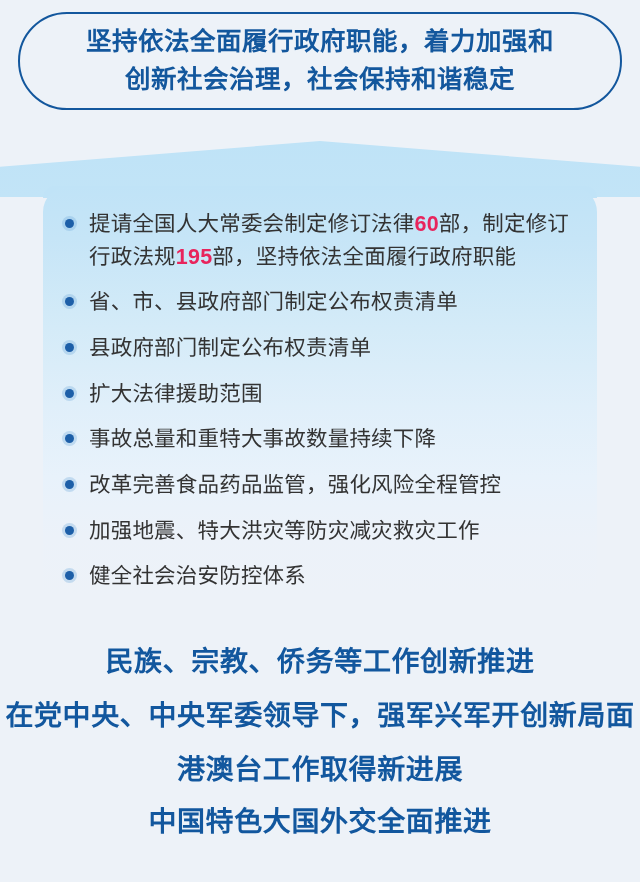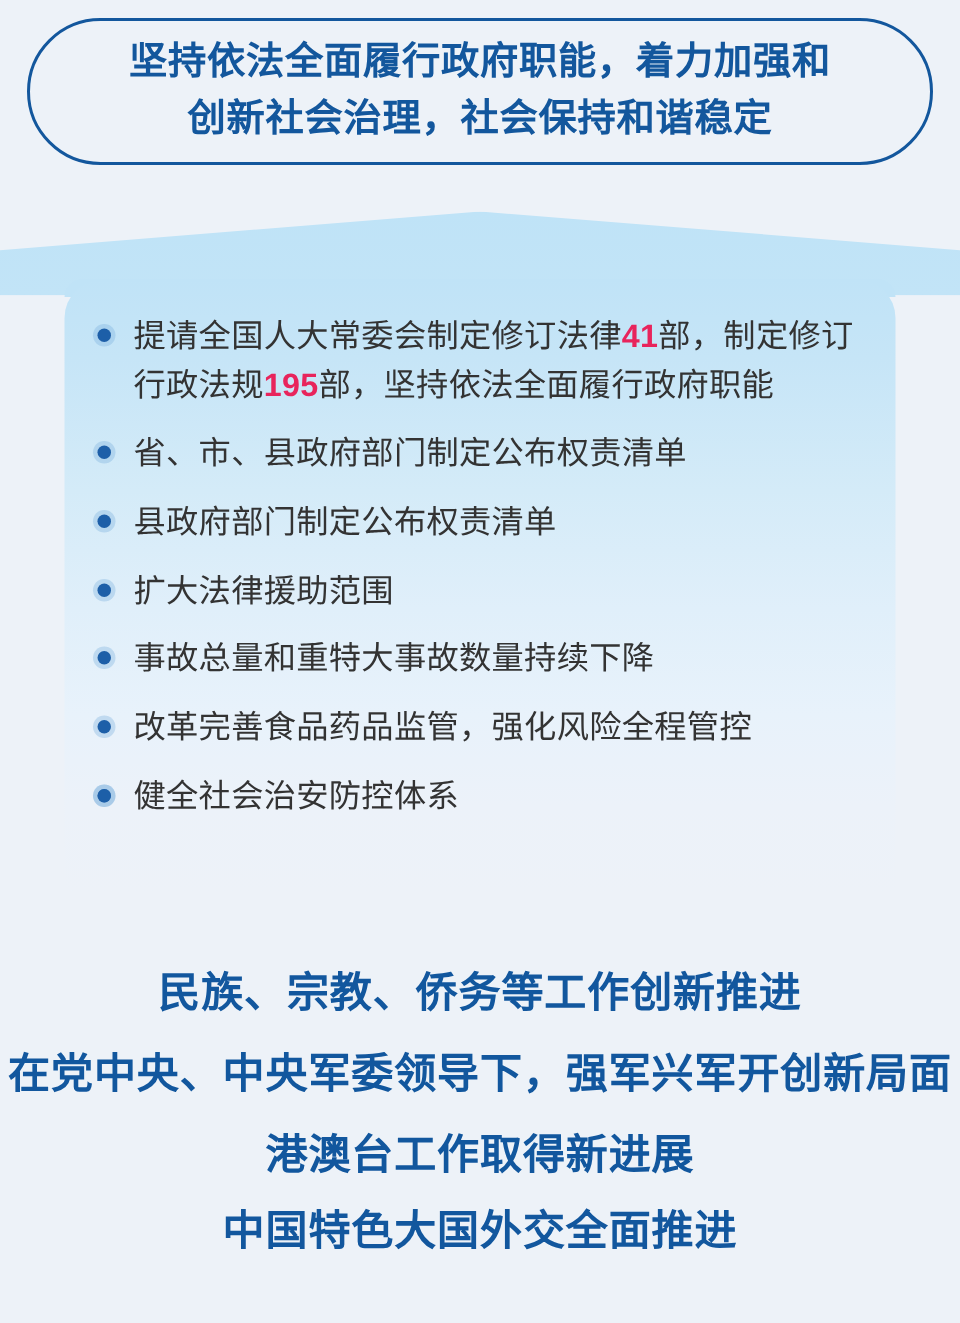--- a/index.html
+++ b/index.html
@@ -153,27 +153,27 @@
   <div id="title-box">
     <div id="title-text">坚持依法全面履行政府职能，着力加强和
 创新社会治理，社会保持和谐稳定</div>
   </div>
 
   <div id="chevron"></div>
 
   <div id="panel-blend"></div>
   <div id="bullet-panel">
     <ul id="bullet-list">
-        <li><span class="bullet-dot"></span><span class="li-text"><span>提请全国人大常委会制定修订法律</span><span class="num">41</span><span>部，制定修订行政法规</span><span class="num">195</span><span>部，坚持依法全面履行政府职能</span></span></li>
+        <li><span class="bullet-dot"></span><span class="li-text"><span>提请全国人大常委会制定修订法律</span><span class="num">60</span><span>部，制定修订行政法规</span><span class="num">195</span><span>部，坚持依法全面履行政府职能</span></span></li>
         <li><span class="bullet-dot"></span><span class="li-text"><span>省、市、县政府部门制定公布权责清单</span></span></li>
         <li><span class="bullet-dot"></span><span class="li-text"><span>县政府部门制定公布权责清单</span></span></li>
         <li><span class="bullet-dot"></span><span class="li-text"><span>扩大法律援助范围</span></span></li>
         <li><span class="bullet-dot"></span><span class="li-text"><span>事故总量和重特大事故数量持续下降</span></span></li>
         <li><span class="bullet-dot"></span><span class="li-text"><span>改革完善食品药品监管，强化风险全程管控</span></span></li>
-        <li><span class="bullet-dot"></span></li>
+        <li><span class="bullet-dot"></span><span class="li-text"><span>加强地震、特大洪灾等防灾减灾救灾工作</span></span></li>
         <li><span class="bullet-dot"></span><span class="li-text"><span>健全社会治安防控体系</span></span></li>
       </ul>
   </div>
 
   <div id="footer">
       <div class="headline">民族、宗教、侨务等工作创新推进</div>
       <div class="headline">在党中央、中央军委领导下，强军兴军开创新局面</div>
       <div class="headline">港澳台工作取得新进展</div>
       <div class="headline">中国特色大国外交全面推进</div>
     </div>

